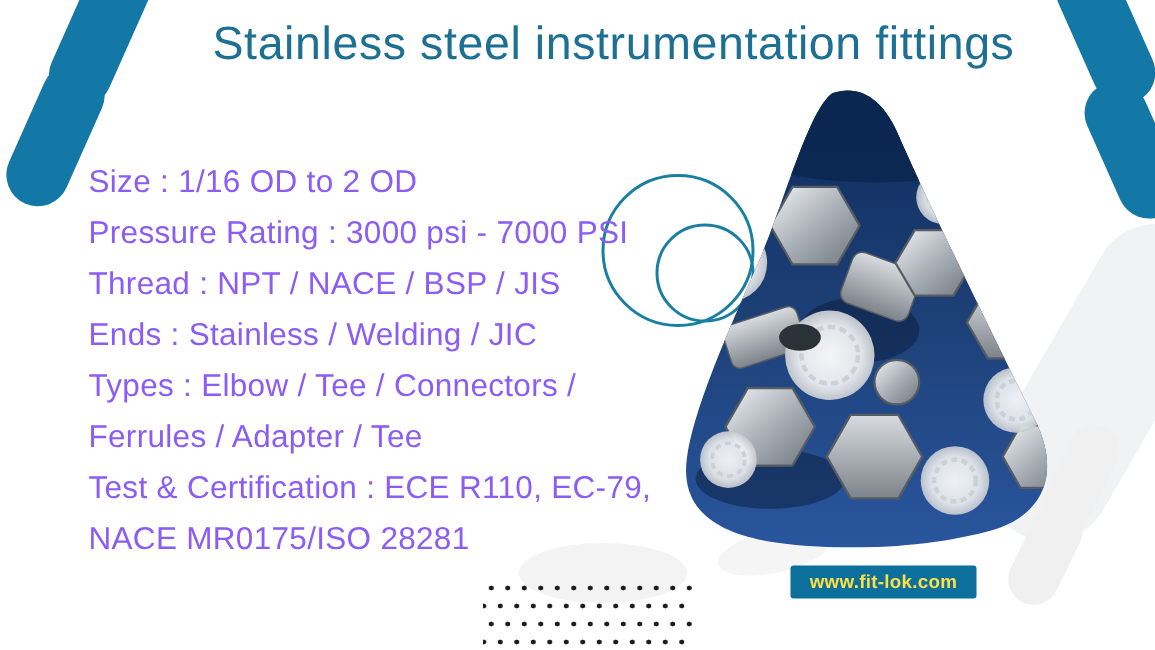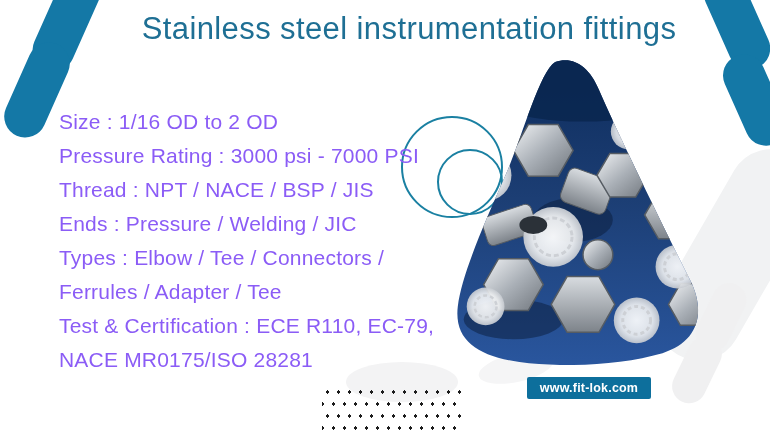--- a/index.html
+++ b/index.html
@@ -54,21 +54,21 @@
     position:absolute;left:322px;top:390px;width:140px;height:44px;z-index:3;
     background-image:
       radial-gradient(circle, #1c1c1c 1.5px, transparent 1.8px),
       radial-gradient(circle, #1c1c1c 1.5px, transparent 1.8px);
     background-size:11px 24px,11px 24px;
     background-position:6px 2px,0px 14px;
   }
   
   .site-btn{
     position:absolute;left:527px;top:377px;width:124px;height:22px;z-index:7;
-    background:#0d6f9c;color:#ffffff;border:none;border-radius:2px;
+    background:#0d6f9c;color:#fde047;border:none;border-radius:2px;
     font-family:"Liberation Sans",sans-serif;font-size:12.5px;font-weight:bold;
     display:flex;align-items:center;justify-content:center;cursor:pointer;letter-spacing:.2px;
   }
 </style>
 </head>
 <body>
 
 <div class="canvas">
 
   <div class="gray-band"></div>
@@ -81,21 +81,21 @@
 
   <div class="circle-outline big"></div>
   <div class="circle-outline small"></div>
 
   <div class="title">Stainless steel instrumentation fittings</div>
 
   <div class="specs">
     <div class="spec-line">Size : 1/16 OD to 2 OD</div>
     <div class="spec-line">Pressure Rating : 3000 psi - 7000 PSI</div>
     <div class="spec-line">Thread : NPT / NACE / BSP / JIS</div>
-    <div class="spec-line">Ends : Pressure / Welding / JIC</div>
+    <div class="spec-line">Ends : Stainless / Welding / JIC</div>
     <div class="spec-line">Types : Elbow / Tee / Connectors /</div>
     <div class="spec-line">Ferrules / Adapter / Tee</div>
     <div class="spec-line">Test &amp; Certification : ECE R110, EC-79,</div>
     <div class="spec-line">NACE MR0175/ISO 28281</div>
   </div>
 
   <svg class="photo" viewBox="0 0 320 320" aria-hidden="true">
     <defs>
       <clipPath id="pebble">
         <path d="M132 6 C150 0 166 10 176 34 C196 80 240 170 268 226 C284 258 276 288 240 299 C198 311 140 314 96 308 C54 302 30 286 34 252 C38 220 60 170 82 120 C98 84 116 16 132 6 Z"></path>

